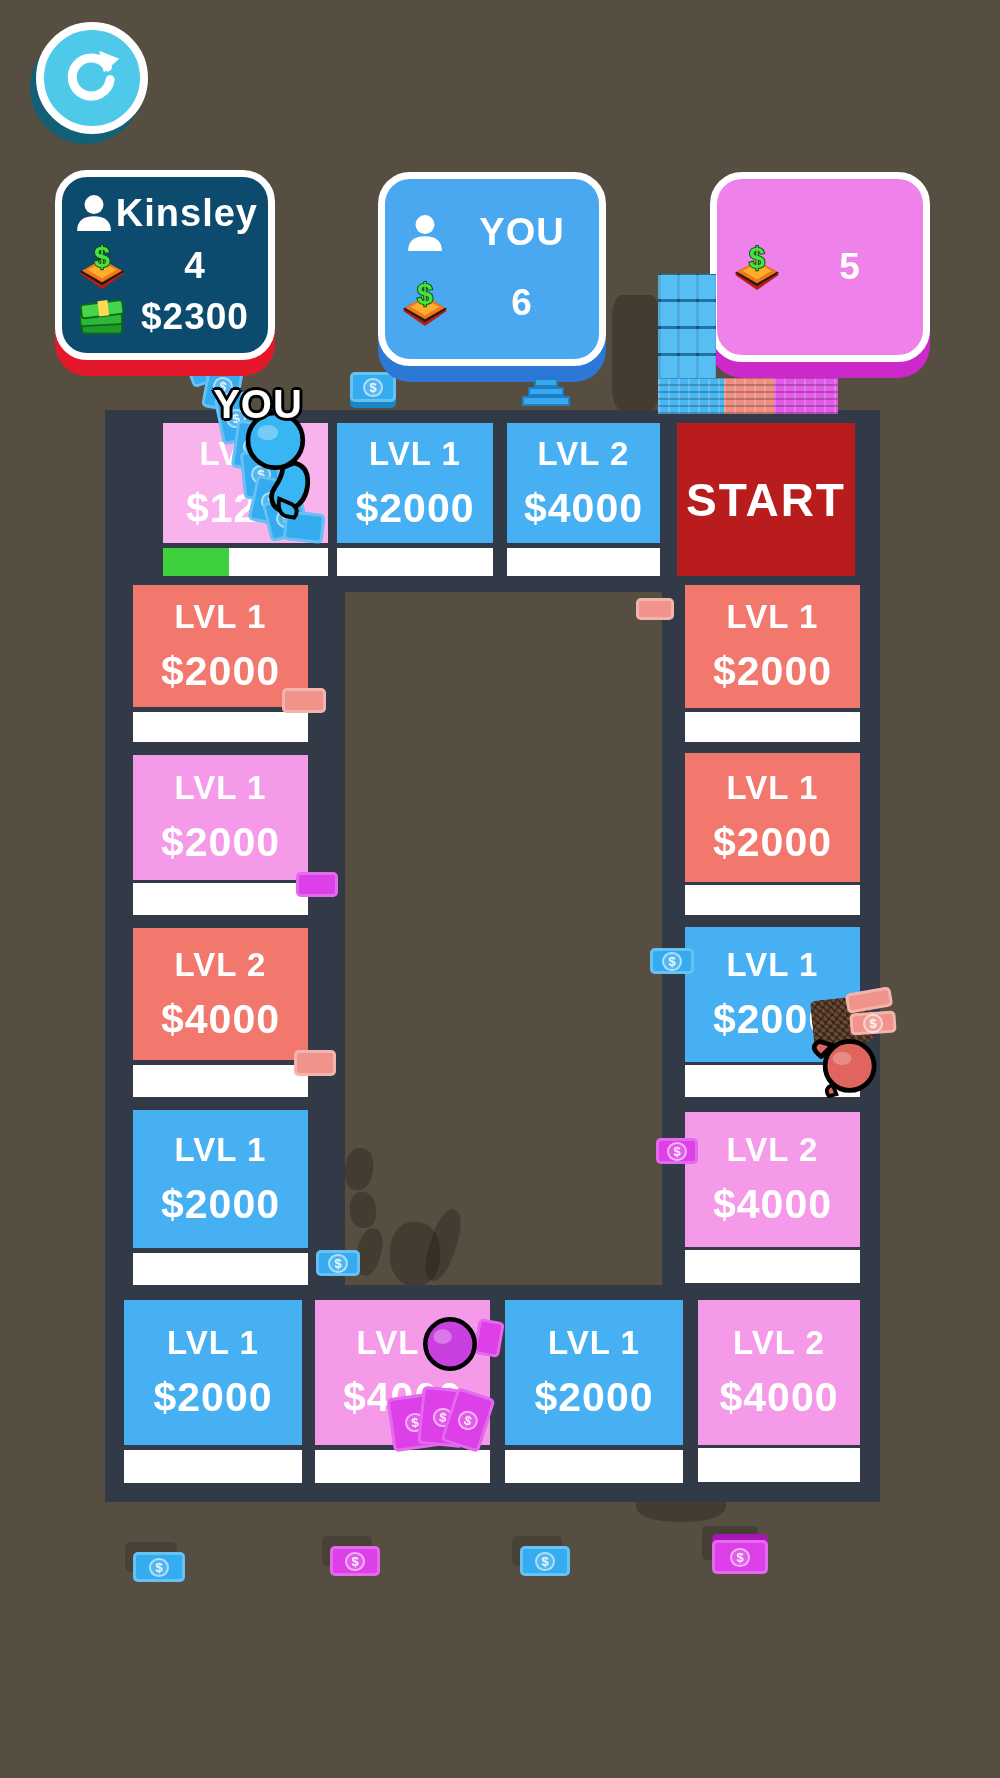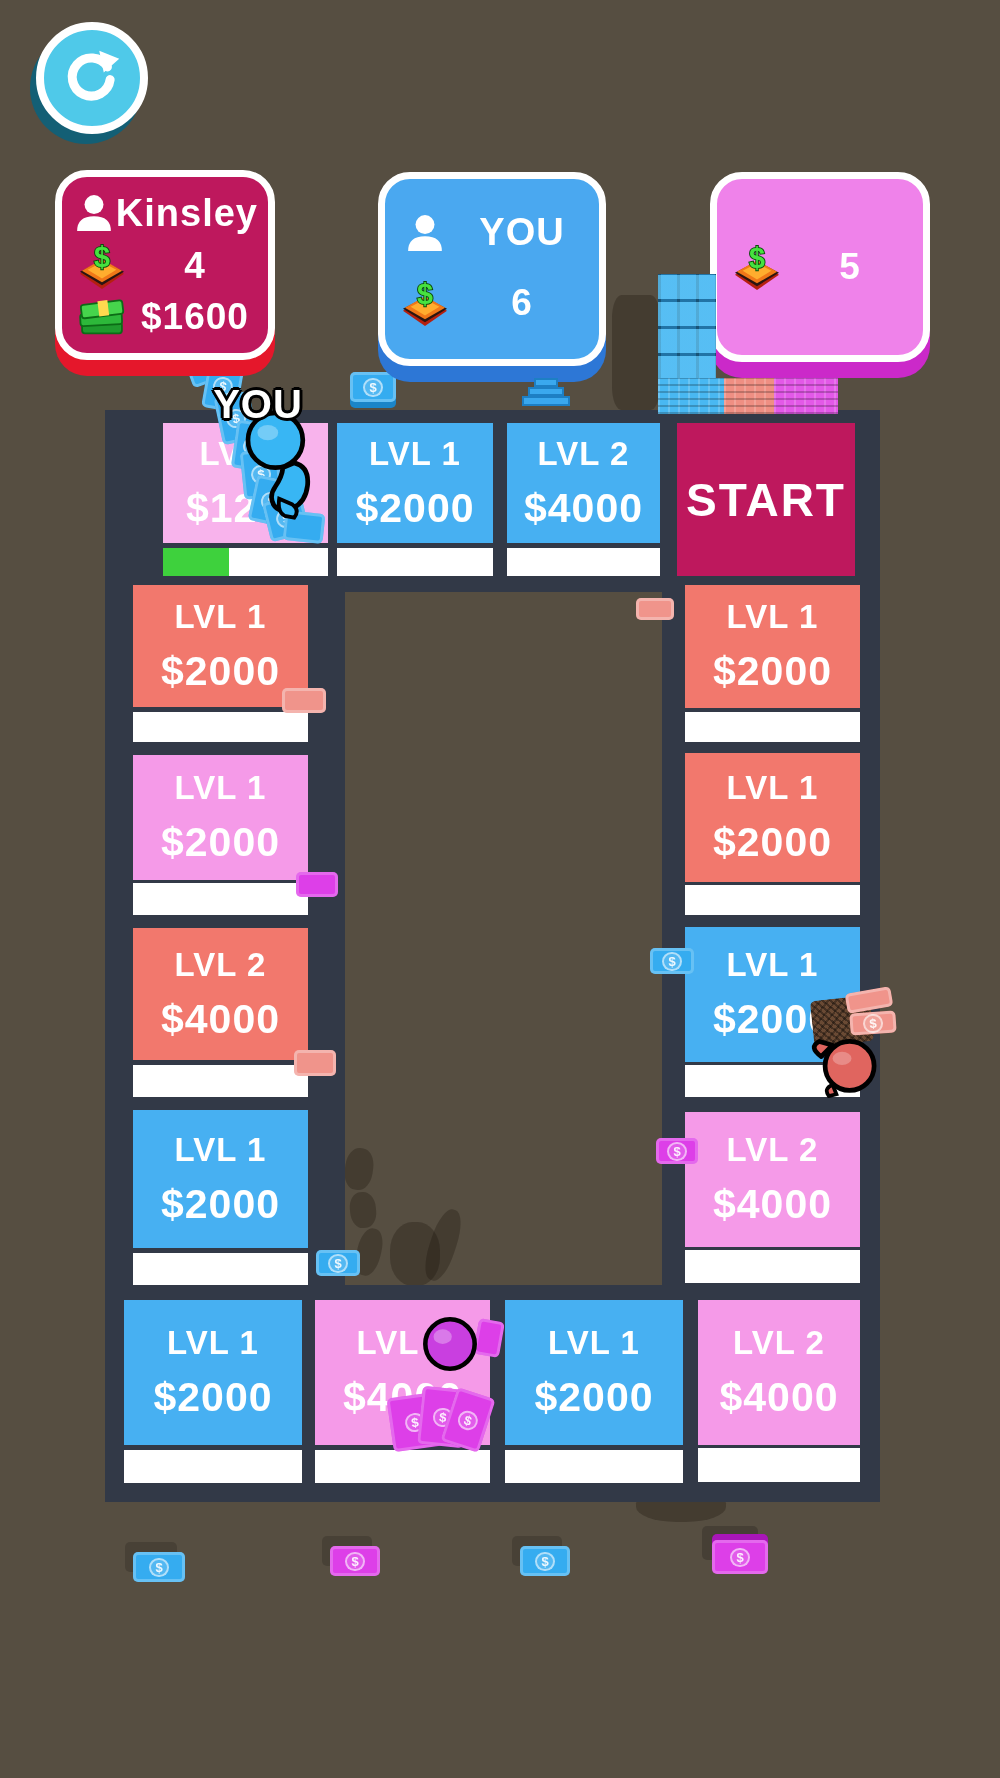--- a/index.html
+++ b/index.html
@@ -12,21 +12,21 @@
   .track-right{left:662px;top:410px;width:218px;height:1092px;}
   .track-bottom{left:105px;top:1285px;width:775px;height:217px;}
   
   .tile{position:absolute;display:flex;flex-direction:column;align-items:center;justify-content:center;gap:12px;color:#fff;font-weight:bold;text-align:center;}
   .tile .lvl{font-size:33px;letter-spacing:1px;}
   .tile .price{font-size:41px;letter-spacing:1px;}
   .c-blue{background:#47b0f2;}
   .c-salmon{background:#f2786d;}
   .c-pink{background:#f59ae8;}
   .c-pinkl{background:#f8b3ec;}
-  .c-green{background:#be185d;}
+  .c-green{background:#b91c1c;}
   .start-label{font-size:46px;letter-spacing:2px;color:#fff;font-weight:bold;}
   .bar{position:absolute;background:#ffffff;overflow:hidden;}
   .bar-fill{height:100%;background:#3ed13d;width:0;}
   
   .pos-t1{left:163px;top:423px;width:165px;height:120px;}   .pos-t1-bar{left:163px;top:548px;width:165px;height:28px;}
   .pos-t2{left:337px;top:423px;width:156px;height:120px;}   .pos-t2-bar{left:337px;top:548px;width:156px;height:28px;}
   .pos-t3{left:507px;top:423px;width:153px;height:120px;}   .pos-t3-bar{left:507px;top:548px;width:153px;height:28px;}
   .pos-start{left:677px;top:423px;width:178px;height:153px;}
   .pos-l1{left:133px;top:585px;width:175px;height:122px;}   .pos-l1-bar{left:133px;top:712px;width:175px;height:30px;}
   .pos-l2{left:133px;top:755px;width:175px;height:125px;}   .pos-l2-bar{left:133px;top:883px;width:175px;height:32px;}
@@ -36,21 +36,21 @@
   .pos-b2{left:315px;top:1300px;width:175px;height:145px;}  .pos-b2-bar{left:315px;top:1450px;width:175px;height:33px;}
   .pos-b3{left:505px;top:1300px;width:178px;height:145px;}  .pos-b3-bar{left:505px;top:1450px;width:178px;height:33px;}
   .pos-b4{left:698px;top:1300px;width:162px;height:145px;}  .pos-b4-bar{left:698px;top:1448px;width:162px;height:34px;}
   .pos-r1{left:685px;top:585px;width:175px;height:123px;}   .pos-r1-bar{left:685px;top:712px;width:175px;height:30px;}
   .pos-r2{left:685px;top:753px;width:175px;height:129px;}   .pos-r2-bar{left:685px;top:885px;width:175px;height:30px;}
   .pos-r3{left:685px;top:927px;width:175px;height:135px;}   .pos-r3-bar{left:685px;top:1065px;width:175px;height:32px;}
   .pos-r4{left:685px;top:1112px;width:175px;height:135px;}  .pos-r4-bar{left:685px;top:1250px;width:175px;height:33px;}
   
   .card{position:absolute;border:7px solid #fff;border-radius:32px;color:#fff;font-weight:bold;
         display:flex;flex-direction:column;justify-content:space-evenly;padding:8px 10px;box-sizing:content-box;}
-  .card-kinsley{left:55px;top:170px;width:186px;height:160px;background:#be185d;box-shadow:0 16px 0 #e5172b;}
+  .card-kinsley{left:55px;top:170px;width:186px;height:160px;background:#0c4a6e;box-shadow:0 16px 0 #e5172b;}
   .card-you{left:378px;top:172px;width:194px;height:164px;background:#4aa8f0;box-shadow:0 16px 0 #2d77d6;}
   .card-avery{left:710px;top:172px;width:186px;height:160px;background:#ef82ea;box-shadow:0 16px 0 #cb29c9;}
   .crow{display:flex;align-items:center;}
   .crow .ic{width:60px;display:flex;justify-content:center;align-items:center;}
   .crow .val{flex:1;text-align:center;font-size:37px;letter-spacing:1px;}
   .crow .name{font-size:38px;}
   
   .restart{position:absolute;left:36px;top:22px;width:96px;height:96px;border-radius:50%;
            background:#4fc9e9;border:8px solid #fff;box-shadow:-6px 10px 0 #135f75;
            display:flex;align-items:center;justify-content:center;cursor:pointer;}
@@ -244,21 +244,21 @@
     <span class="ic">
       <svg viewBox="0 0 54 42" width="50" height="38">
         <g stroke="#0c6b16" stroke-width="2">
             <rect x="5" y="27" width="44" height="12" rx="3" fill="#1f9a2d"></rect>
             <rect x="3" y="17" width="46" height="13" rx="3" fill="#2db83a" transform="rotate(-3 26 23)"></rect>
             <rect x="4" y="5" width="46" height="15" rx="3" fill="#46d44c" transform="rotate(-7 27 12)"></rect>
           </g>
         <rect x="23" y="3" width="11" height="17" fill="#ffd94f" transform="rotate(-7 27 12)"></rect>
       </svg>
     </span>
-    <span class="val">$1600</span>
+    <span class="val">$2300</span>
   </div>
 </div>
 
 <div class="card card-you">
   <div class="crow">
     <span class="ic">
       <svg viewBox="0 0 38 36" width="40" height="38">
           <circle cx="19" cy="10" r="9" fill="#fff"></circle>
           <path d="M3 35 q0 -14 16 -14 q16 0 16 14 z" fill="#fff"></path>
         </svg>

